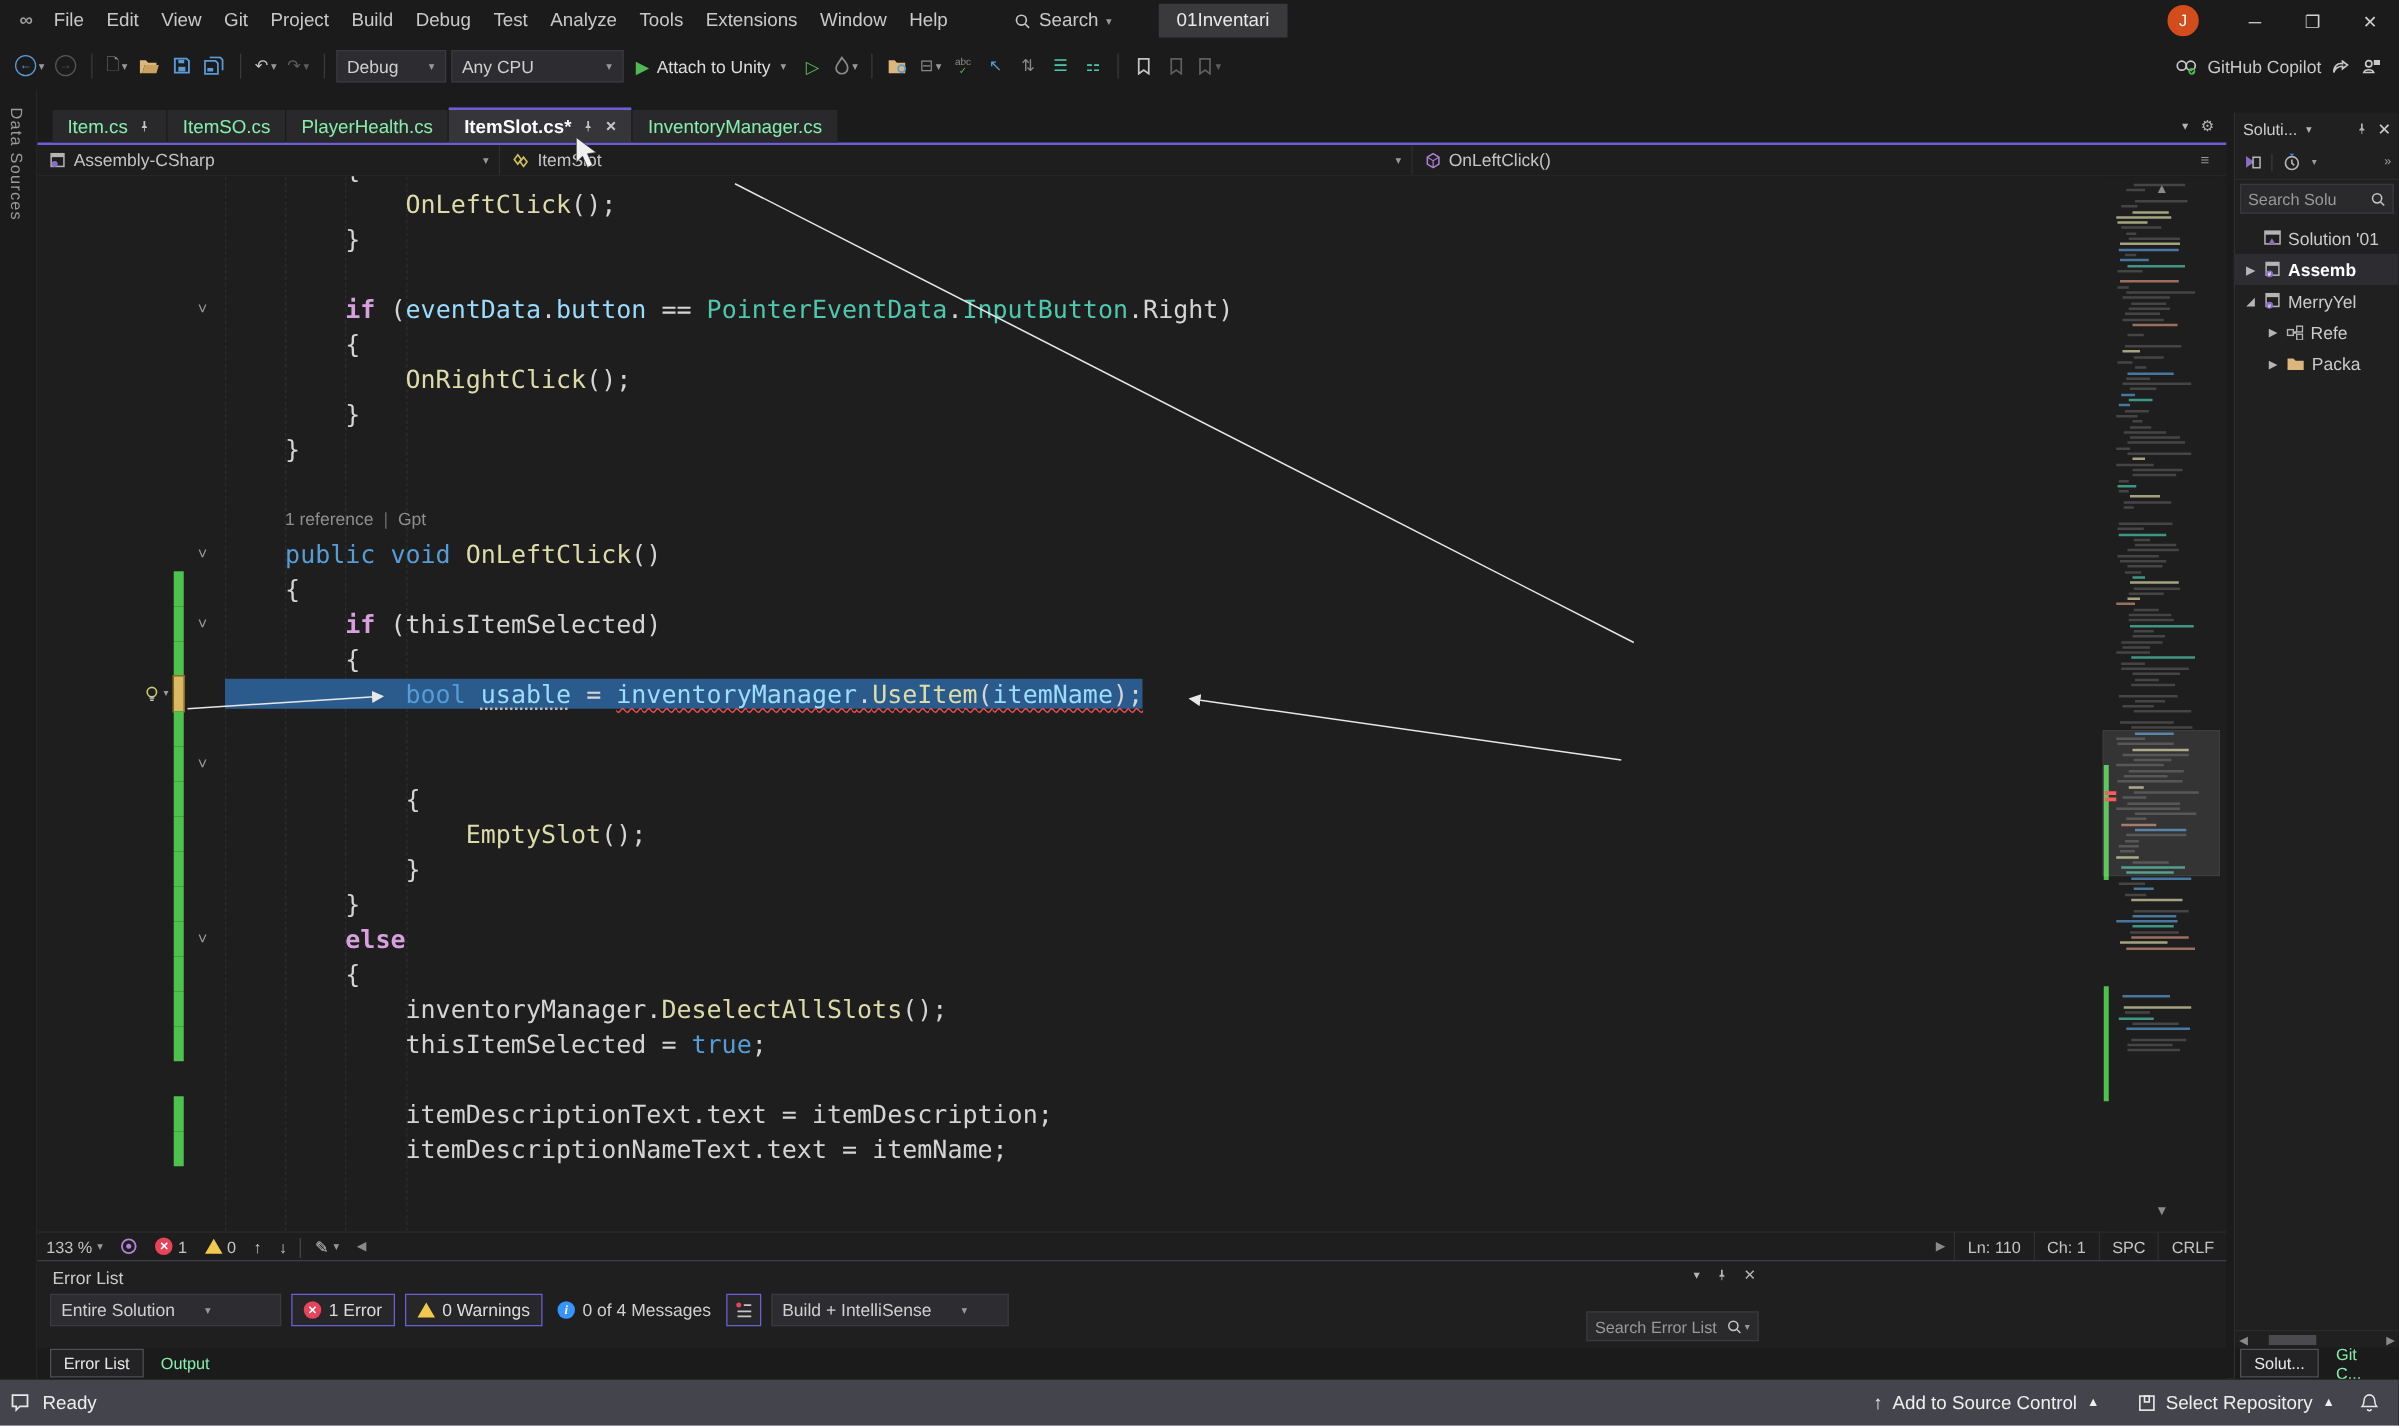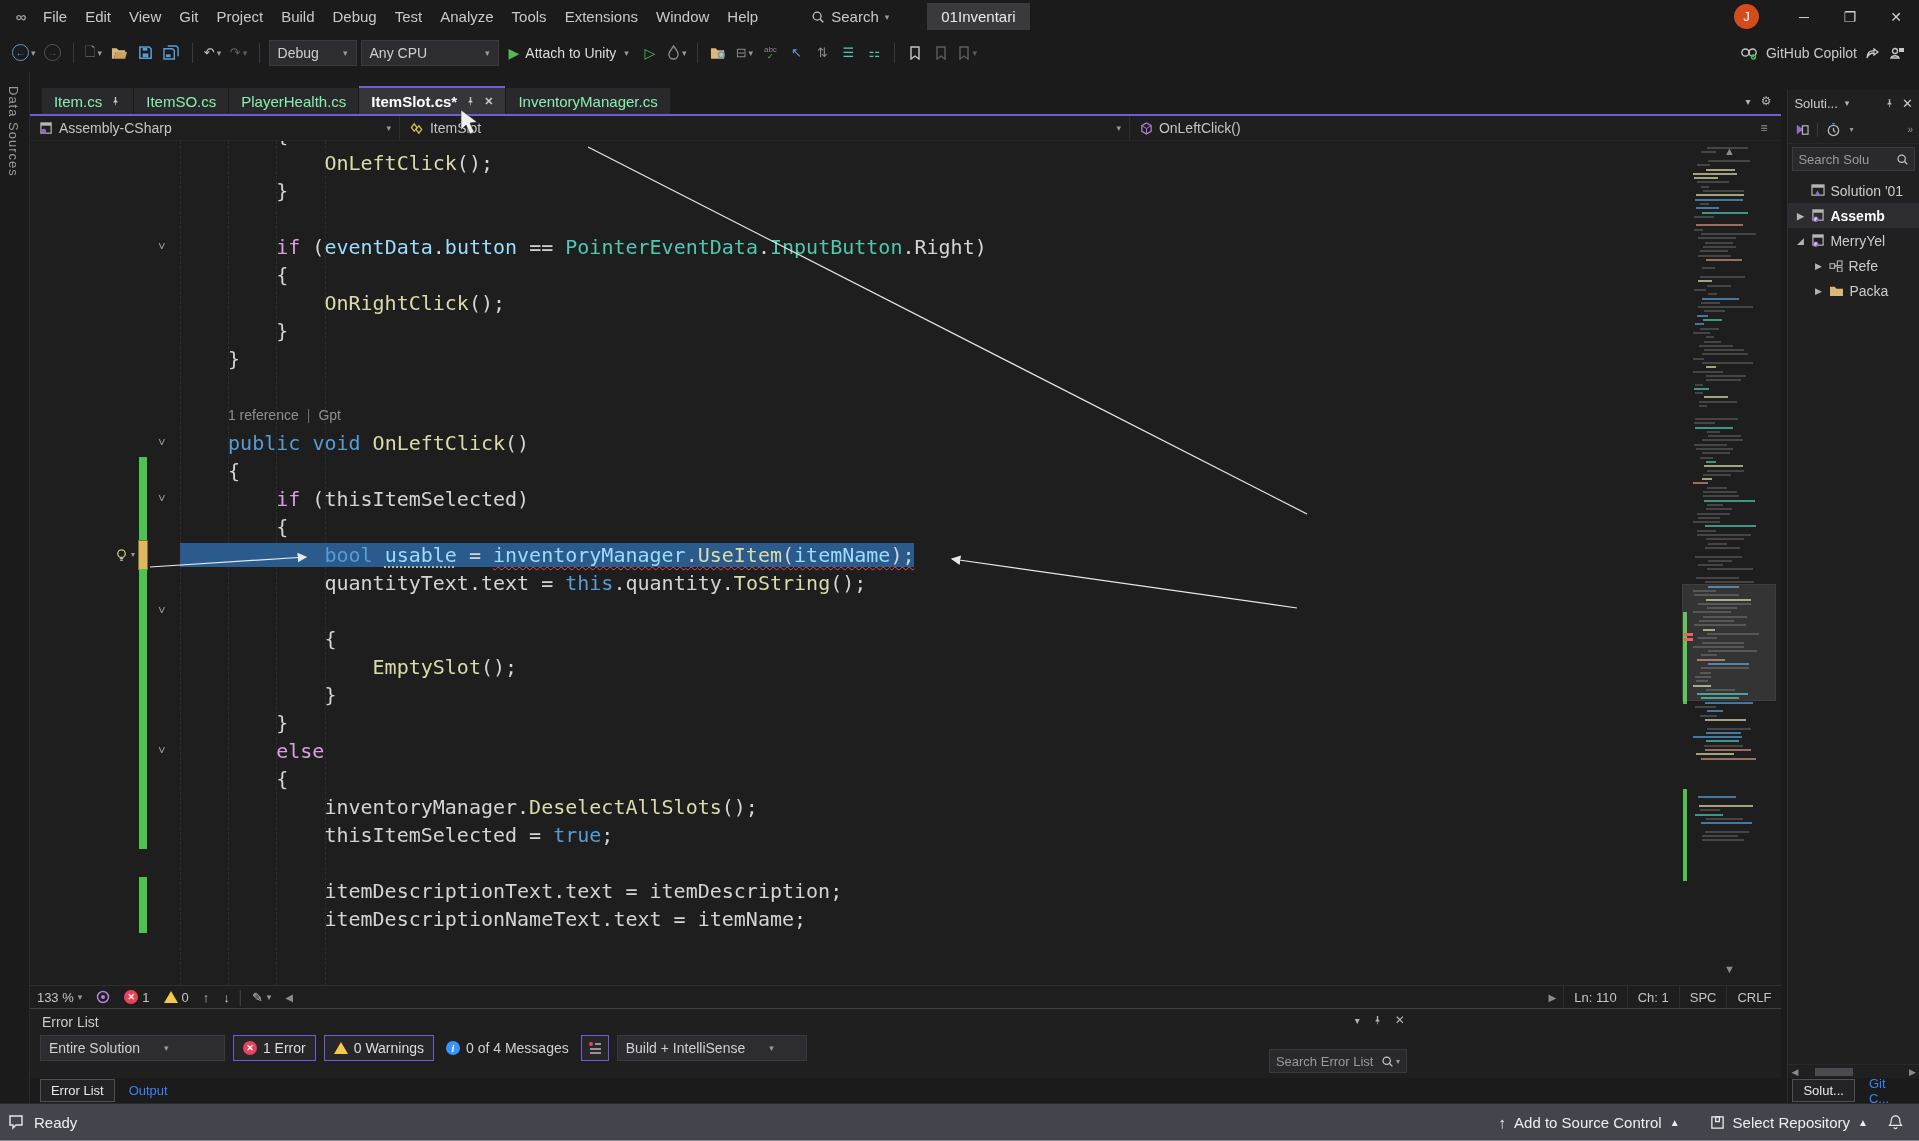--- a/index.html
+++ b/index.html
@@ -64,21 +64,21 @@
   .editor { position:relative; height:844px; background:#1e1e1e; overflow:hidden; }
   .guides { position:absolute; top:0; bottom:0; width:0; border-left:1px dashed #3a3a3a; opacity:.55; }
   .code { margin-top:-20px; position:relative; }
   .ln { display:flex; height:28px; line-height:28px; }
   .lbulb { width:109px; display:flex; align-items:center; justify-content:flex-end; gap:2px; padding-right:4px; }
   .lbar { width:8px; }
   .lbar.g { background:#4fc14f; }
   .lbar.a { background:#dcb862; outline:1px solid #8a6d1f; }
   .lfold { width:30px; text-align:center; color:#9a9a9a; font-size:13px; }
   .ltext { font-family:"DejaVu Sans Mono", monospace; font-size:20px; white-space:pre; color:#d4d4d4; padding-left:3px; }
-  .tk-k { color:#569cd6; } .tk-c { color:#d8a0df; } .tk-t { color:#4ec9b0; }
+  .tk-k { color:#569cd6; } .tk-c { color:#d8a0df;font-weight:bold; } .tk-t { color:#4ec9b0; }
   .tk-m { color:#dcdcaa; } .tk-v { color:#9cdcfe; } .tk-p { color:#d4d4d4; } .tk-n { color:#b5cea8; }
   .u-sq { text-decoration:underline wavy #f14c4c 1px; text-underline-offset:4px; }
   .u-dots { text-decoration:underline dotted #b5b5b5 2px; text-underline-offset:4px; }
   .sel { background:#2b5b8c; }
   .lens { font-family:"Liberation Sans", sans-serif; font-size:14px; color:#8f8f8f; padding-left:51px; }
   .lens .lens-sep { margin:0 8px; color:#6a6a6a; }
 
   
   .minimap { position:absolute; top:0; right:6px; width:92px; bottom:0; background:#1e1e1e; }
   .mm-mark { position:absolute; height:2px; }
@@ -106,21 +106,21 @@
     display:flex; align-items:center; padding:0 8px; gap:24px; }
   .el-sel .cr { font-size:9px; color:#9a9a9a; }
   .el-btn { height:26px; border:1px solid #6c5ed6; background:#27272a; display:flex; align-items:center; gap:6px; padding:0 9px; font-size:14px; color:#dddddd; }
   .el-msg { display:flex; align-items:center; gap:6px; font-size:14px; color:#d0d0d0; padding:0 4px; }
   .el-icbtn { width:28px; height:26px; border:1px solid #6c5ed6; background:#27272a; display:flex; align-items:center; justify-content:center; }
   .el-search { position:absolute; right:8px; top:40px; width:138px; height:24px; background:#2a2a2c; border:1px solid #3a3a3e;
     display:flex; align-items:center; font-size:13px; color:#9a9a9a; padding:0 6px; justify-content:space-between; }
 
   
   .btabs { height:25px; background:#1b1b1c; display:flex; align-items:center; padding-left:10px; gap:4px; font-size:13px; }
-  .btab { padding:3px 10px; color:#3b82f6; }
+  .btab { padding:3px 10px; color:#86efac; }
   .btab.active { border:1px solid #4f4f55; background:#232325; color:#e8e8e8; }
 
   
   .sidebar { width:132px; margin-left:6px; background:#1b1b1c; display:flex; flex-direction:column; padding-top:18px; }
   .se-panel { background:#202021; border-left:1px solid #2d2d30; flex:1; display:flex; flex-direction:column; overflow:hidden; }
   .se-header { height:26px; display:flex; align-items:center; padding:0 6px; font-size:13px; color:#cccccc; gap:7px; }
   .se-header .sp { flex:1; }
   .se-toolbar { height:28px; display:flex; align-items:center; gap:8px; padding:0 6px; color:#b5b5b5; border-bottom:1px solid #2a2a2c; }
   .se-search { height:24px; margin:3px 4px; background:#2a2a2c; border:1px solid #3a3a3e; display:flex; align-items:center;
     font-size:13px; color:#9a9a9a; padding:0 5px; justify-content:space-between; }
@@ -485,21 +485,20 @@
                 <span style="font-size:8px;color:#9a9a9a">▾</span>
               </span>
     <span class="lbar a"></span>
     <span class="lfold"></span>
     <span class="ltext"><span class="sel">            <span class="tk-k">bool</span><span class="tk-p"> </span><span class="tk-v u-dots">usable</span><span class="tk-p"> = </span><span class="tk-v u-sq">inventoryManager</span><span class="tk-p u-sq">.</span><span class="tk-m u-sq">UseItem</span><span class="tk-p u-sq">(</span><span class="tk-v u-sq">itemName</span><span class="tk-p u-sq">);</span></span></span>
             </div>
             <div class="ln">
     <span class="lbulb"></span>
     <span class="lbar g"></span>
     <span class="lfold"></span>
-    <span class="ltext">            <span class="tk-p">quantityText</span><span class="tk-p">.</span><span class="tk-p">text</span><span class="tk-p"> = </span><span class="tk-k">this</span><span class="tk-p">.</span><span class="tk-p">quantity</span><span class="tk-p">.</span><span class="tk-m">ToString</span><span class="tk-p">();</span></span>
             </div>
             <div class="ln">
     <span class="lbulb"></span>
     <span class="lbar g"></span>
     <span class="lfold">˅</span>
             </div>
             <div class="ln">
     <span class="lbulb"></span>
     <span class="lbar g"></span>
     <span class="lfold"></span>

